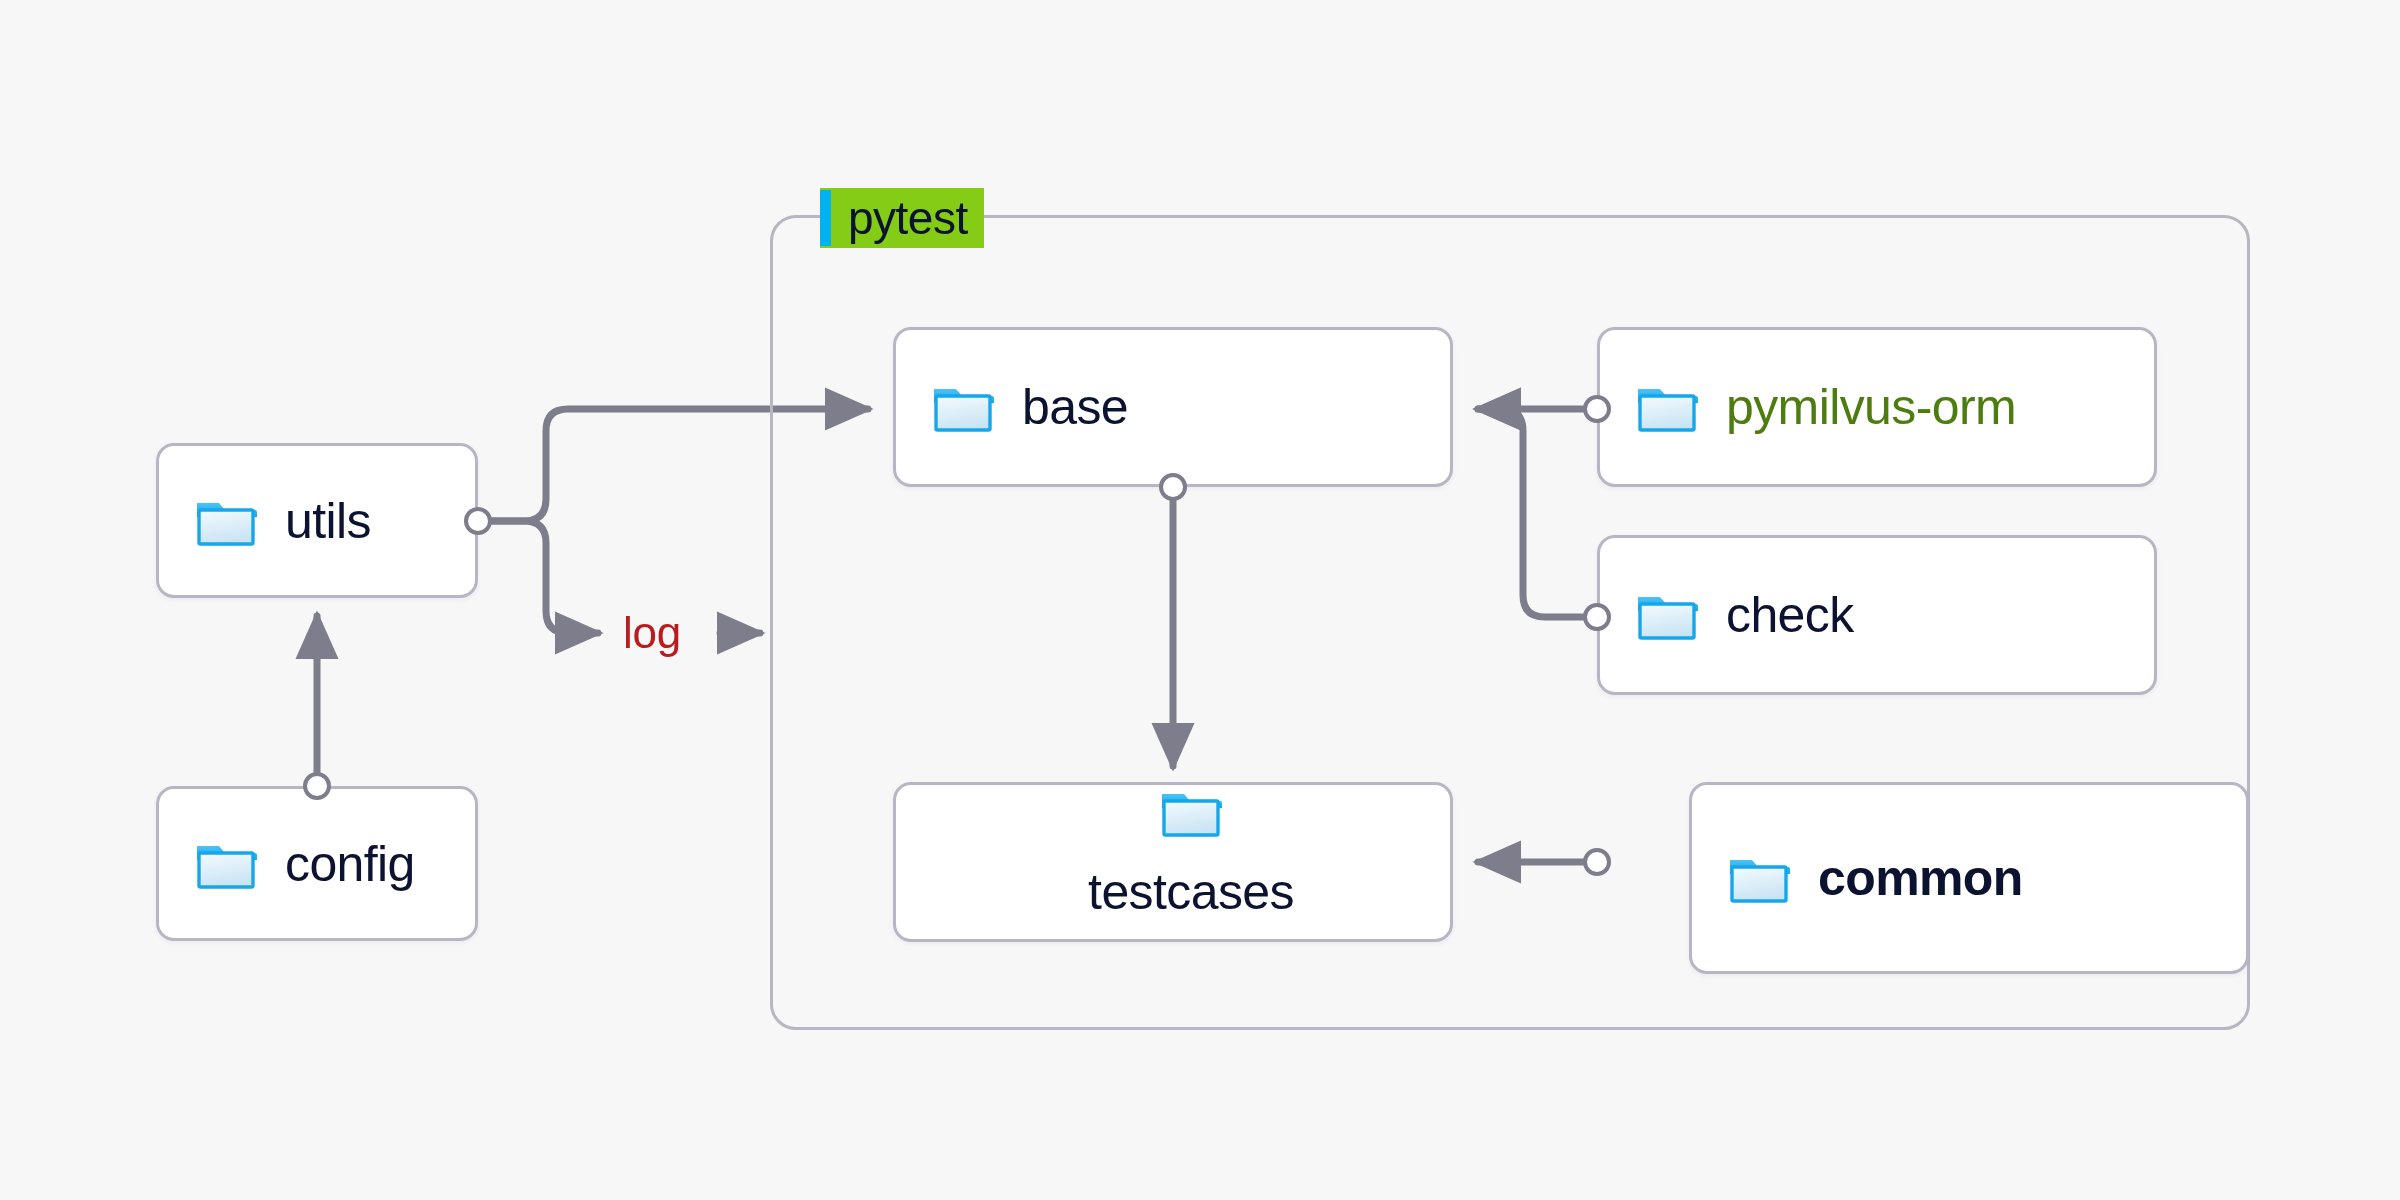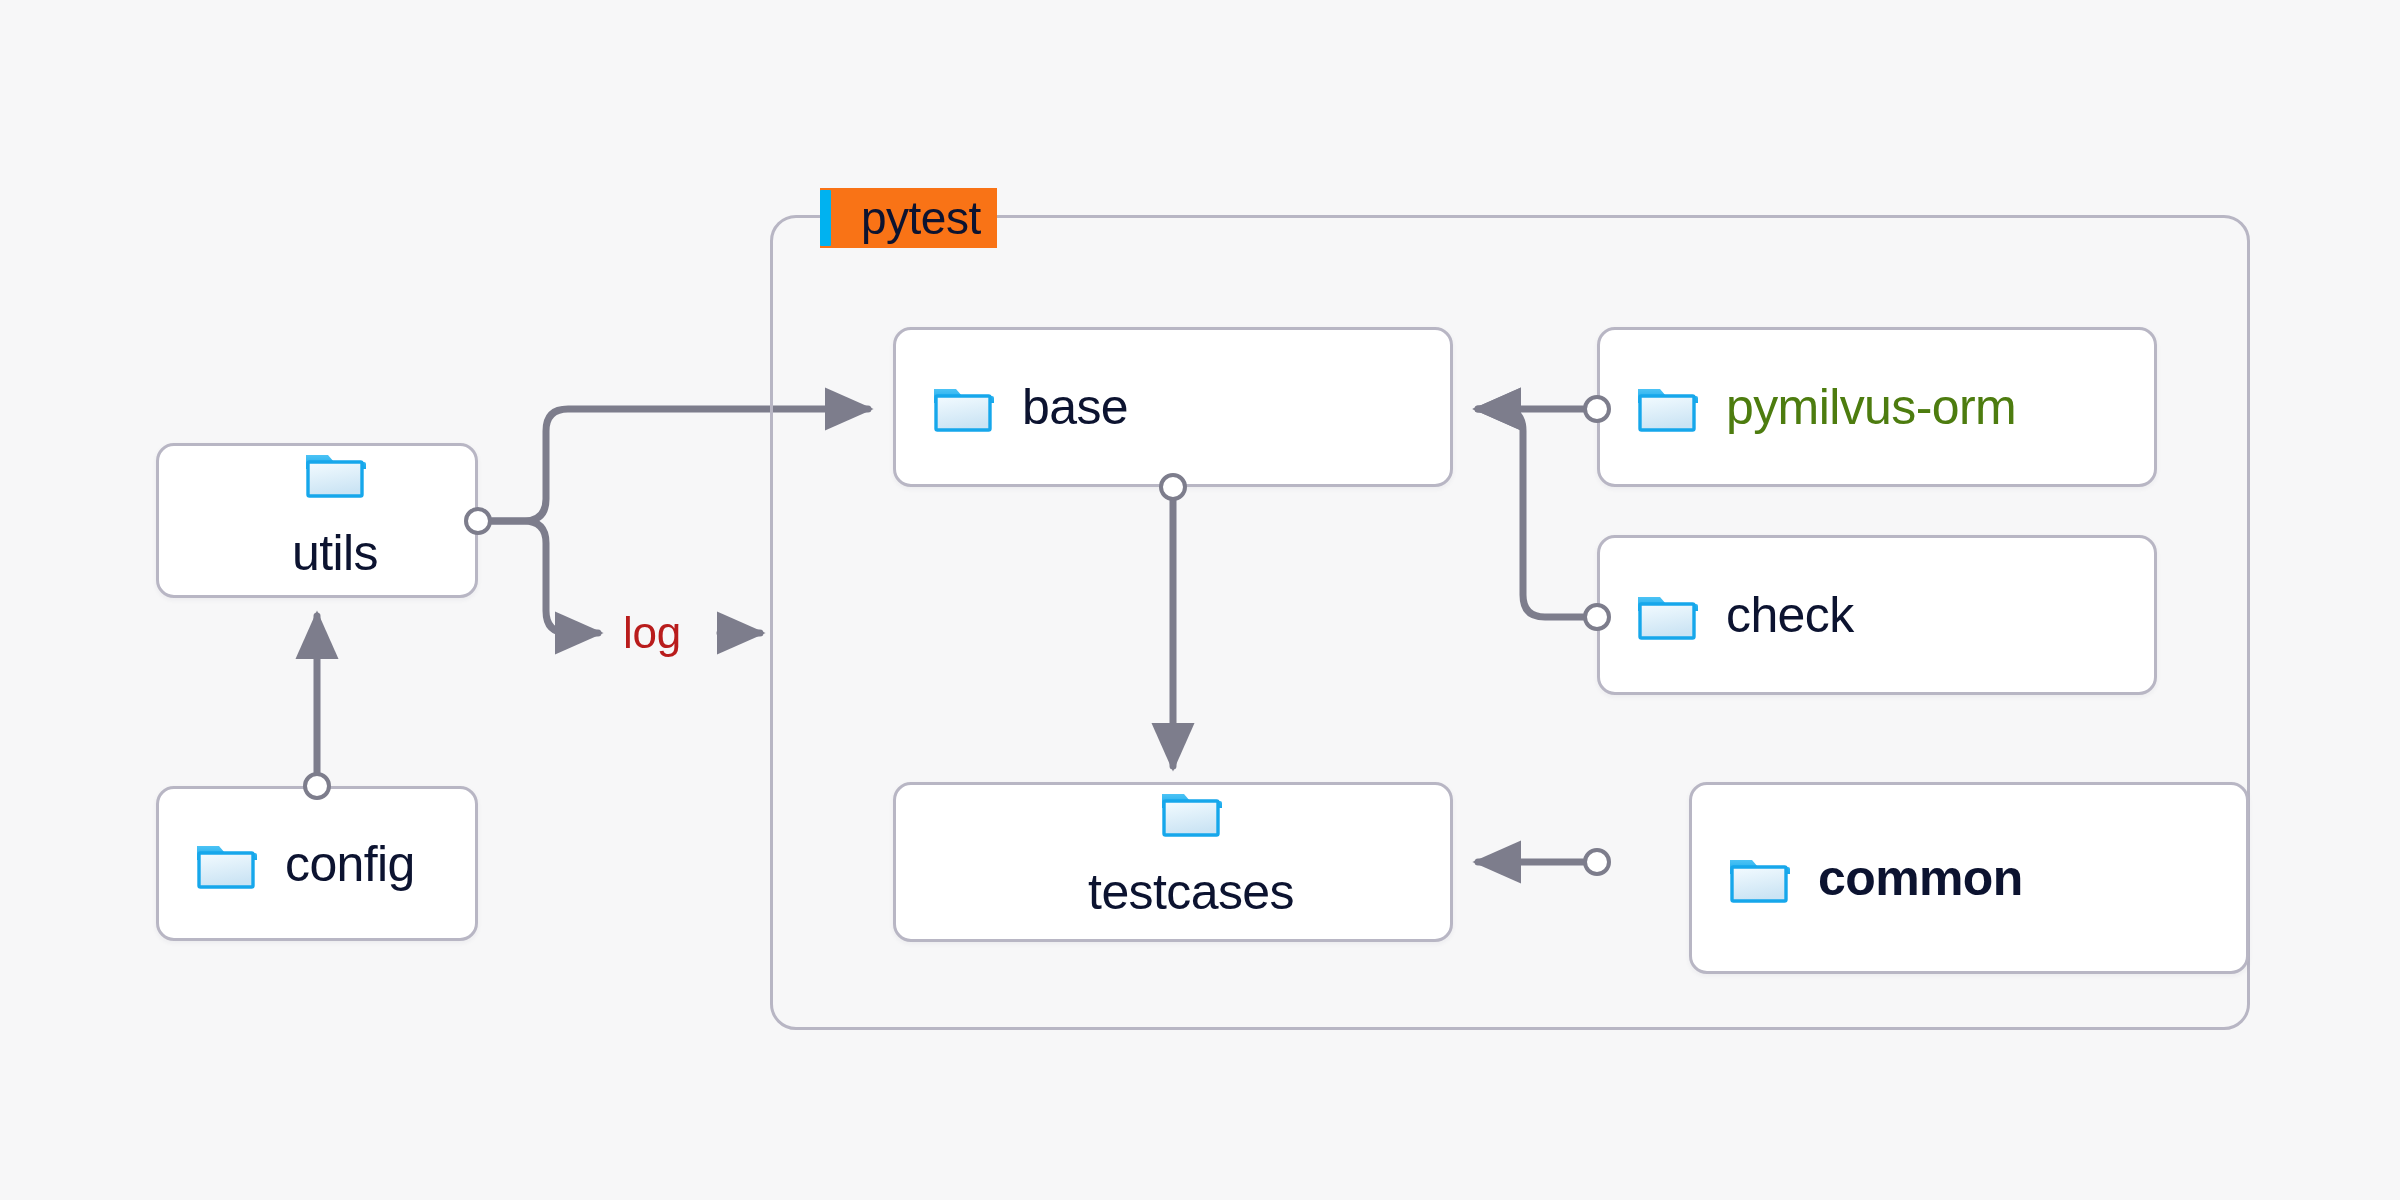--- a/index.html
+++ b/index.html
@@ -32,22 +32,22 @@
     position: absolute;
     border: 3px solid #b8b6c4;
     border-radius: 26px;
     background: transparent;
     box-sizing: border-box;
   }
   .group-label {
     position: absolute;
     display: flex;
     align-items: center;
-    gap: 30px;
-    background: #f97316;
+    gap: 17px;
+    background: #84cc16;
     padding: 0 16px 0 0;
     height: 60px;
     z-index: 4;
   }
   .group-bar {
     width: 11px;
     height: 56px;
     background: #00b2f0;
     border-radius: 1px;
     flex: none;
@@ -146,21 +146,21 @@
       </g>
   </svg>
 
   <div class="group-box" id="group-box" style="left: 770px; top: 215px; width: 1480px; height: 815px;"></div>
   <div class="group-label" id="group-label" style="left: 820px; top: 188px;">
     <span class="group-bar" style="background: rgb(0, 178, 240);"></span>
     <span class="group-title">pytest</span>
   </div>
 
   <div id="node-layer">
-      <div class="node" style="left: 156px; top: 443px; width: 322px; height: 155px; border-color: rgb(184, 182, 196); background: rgb(255, 255, 255); flex-direction: column;">
+      <div class="node" style="left: 156px; top: 443px; width: 322px; height: 155px; border-color: rgb(184, 182, 196); background: rgb(255, 255, 255);">
         <svg class="folder-icon" viewBox="0 0 62 54">
           <path d="M2 9 h22 l6 7 h30 a2 2 0 0 1 2 2 v5 H2 z" fill="url(#folderTabGrad)"></path>
           <rect x="4" y="16" width="54" height="34" rx="1.5" fill="url(#folderGrad)" stroke="#16a7eb" stroke-width="3.4"></rect>
         </svg>
         <span class="node-label" style="color: rgb(12, 19, 48);">utils</span>
       </div>
       <div class="node" style="left: 156px; top: 786px; width: 322px; height: 155px; border-color: rgb(184, 182, 196); background: rgb(255, 255, 255);">
         <svg class="folder-icon" viewBox="0 0 62 54">
           <path d="M2 9 h22 l6 7 h30 a2 2 0 0 1 2 2 v5 H2 z" fill="url(#folderTabGrad)"></path>
           <rect x="4" y="16" width="54" height="34" rx="1.5" fill="url(#folderGrad)" stroke="#16a7eb" stroke-width="3.4"></rect>

